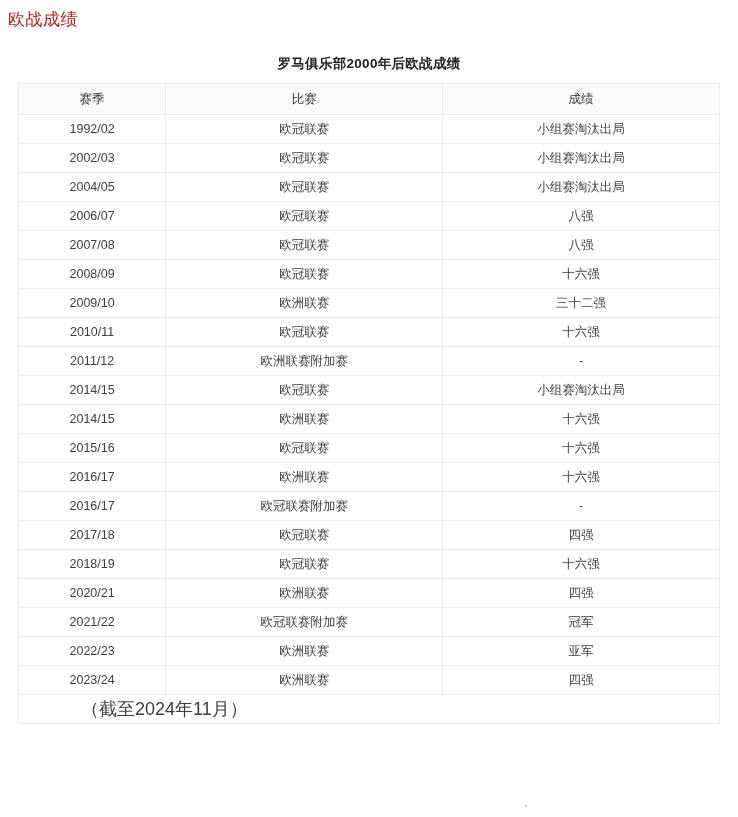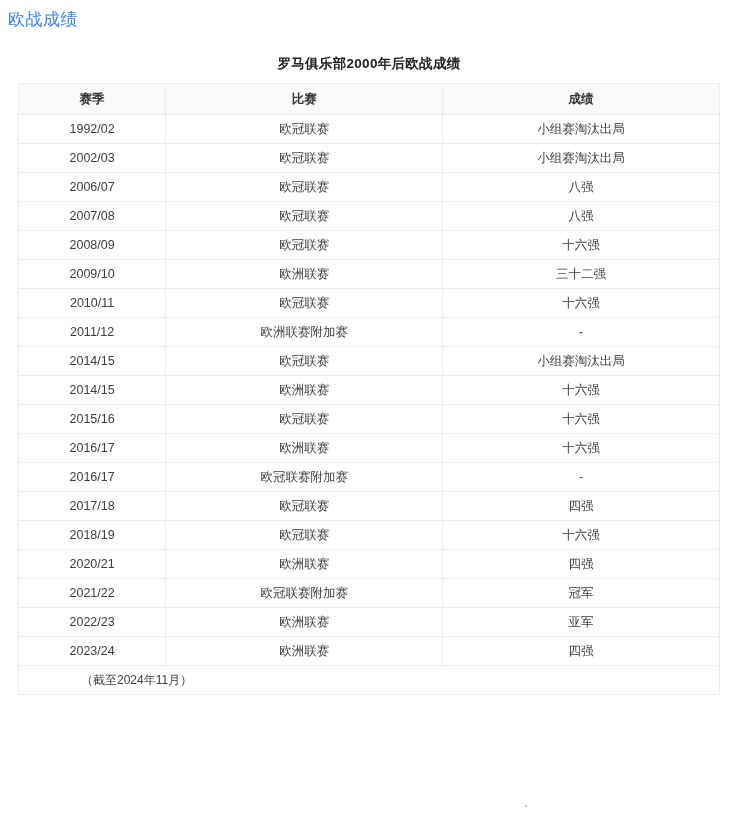--- a/index.html
+++ b/index.html
@@ -10,21 +10,21 @@
   body {
     width: 738px;
     height: 817px;
     font-family: "Liberation Sans", sans-serif;
     color: #333333;
     position: relative;
     overflow: hidden;
   }
   .page-heading {
     font-size: 17px;
-    color: #3b82f6;
+    color: #b91c1c;
     padding: 9px 8px 0 8px;
     font-weight: normal;
     line-height: 22px;
     letter-spacing: 0.5px;
   }
   .table-wrap {
     margin: 18px 18px 12px 18px;
   }
   .table-title {
     text-align: center;
@@ -45,37 +45,37 @@
     border: 1px solid #ececec;
     text-align: center;
     height: 28px;
     padding: 0 4px;
     color: #3d3d3d;
     font-weight: normal;
     vertical-align: middle;
   }
   table.stats thead th {
     background: #fafafa;
-    font-weight: bold;
+    font-weight: normal;
     color: #333333;
     height: 30px;
     font-size: 12.5px;
   }
   table.stats tbody td {
     background: #ffffff;
   }
   table.stats col.c-season { width: 21%; }
   table.stats col.c-comp   { width: 39.5%; }
   table.stats col.c-result { width: 39.5%; }
   .footnote-row td {
     text-align: left !important;
     padding-left: 62px !important;
     height: 30px;
     color: #3d3d3d;
-    font-size: 12px;
+    font-size: 18px;
   }
   .bottom-dot {
     position: absolute;
     left: 525px;
     top: 805px;
     width: 2px;
     height: 2px;
     background: #bbbbbb;
   }
 </style>
@@ -104,20 +104,25 @@
         <td>1992/02</td>
         <td>欧冠联赛</td>
         <td>小组赛淘汰出局</td>
       </tr>
       <tr>
         <td>2002/03</td>
         <td>欧冠联赛</td>
         <td>小组赛淘汰出局</td>
       </tr>
       <tr>
+        <td>2004/05</td>
+        <td>欧冠联赛</td>
+        <td>小组赛淘汰出局</td>
+      </tr>
+      <tr>
         <td>2006/07</td>
         <td>欧冠联赛</td>
         <td>八强</td>
       </tr>
       <tr>
         <td>2007/08</td>
         <td>欧冠联赛</td>
         <td>八强</td>
       </tr>
       <tr>

